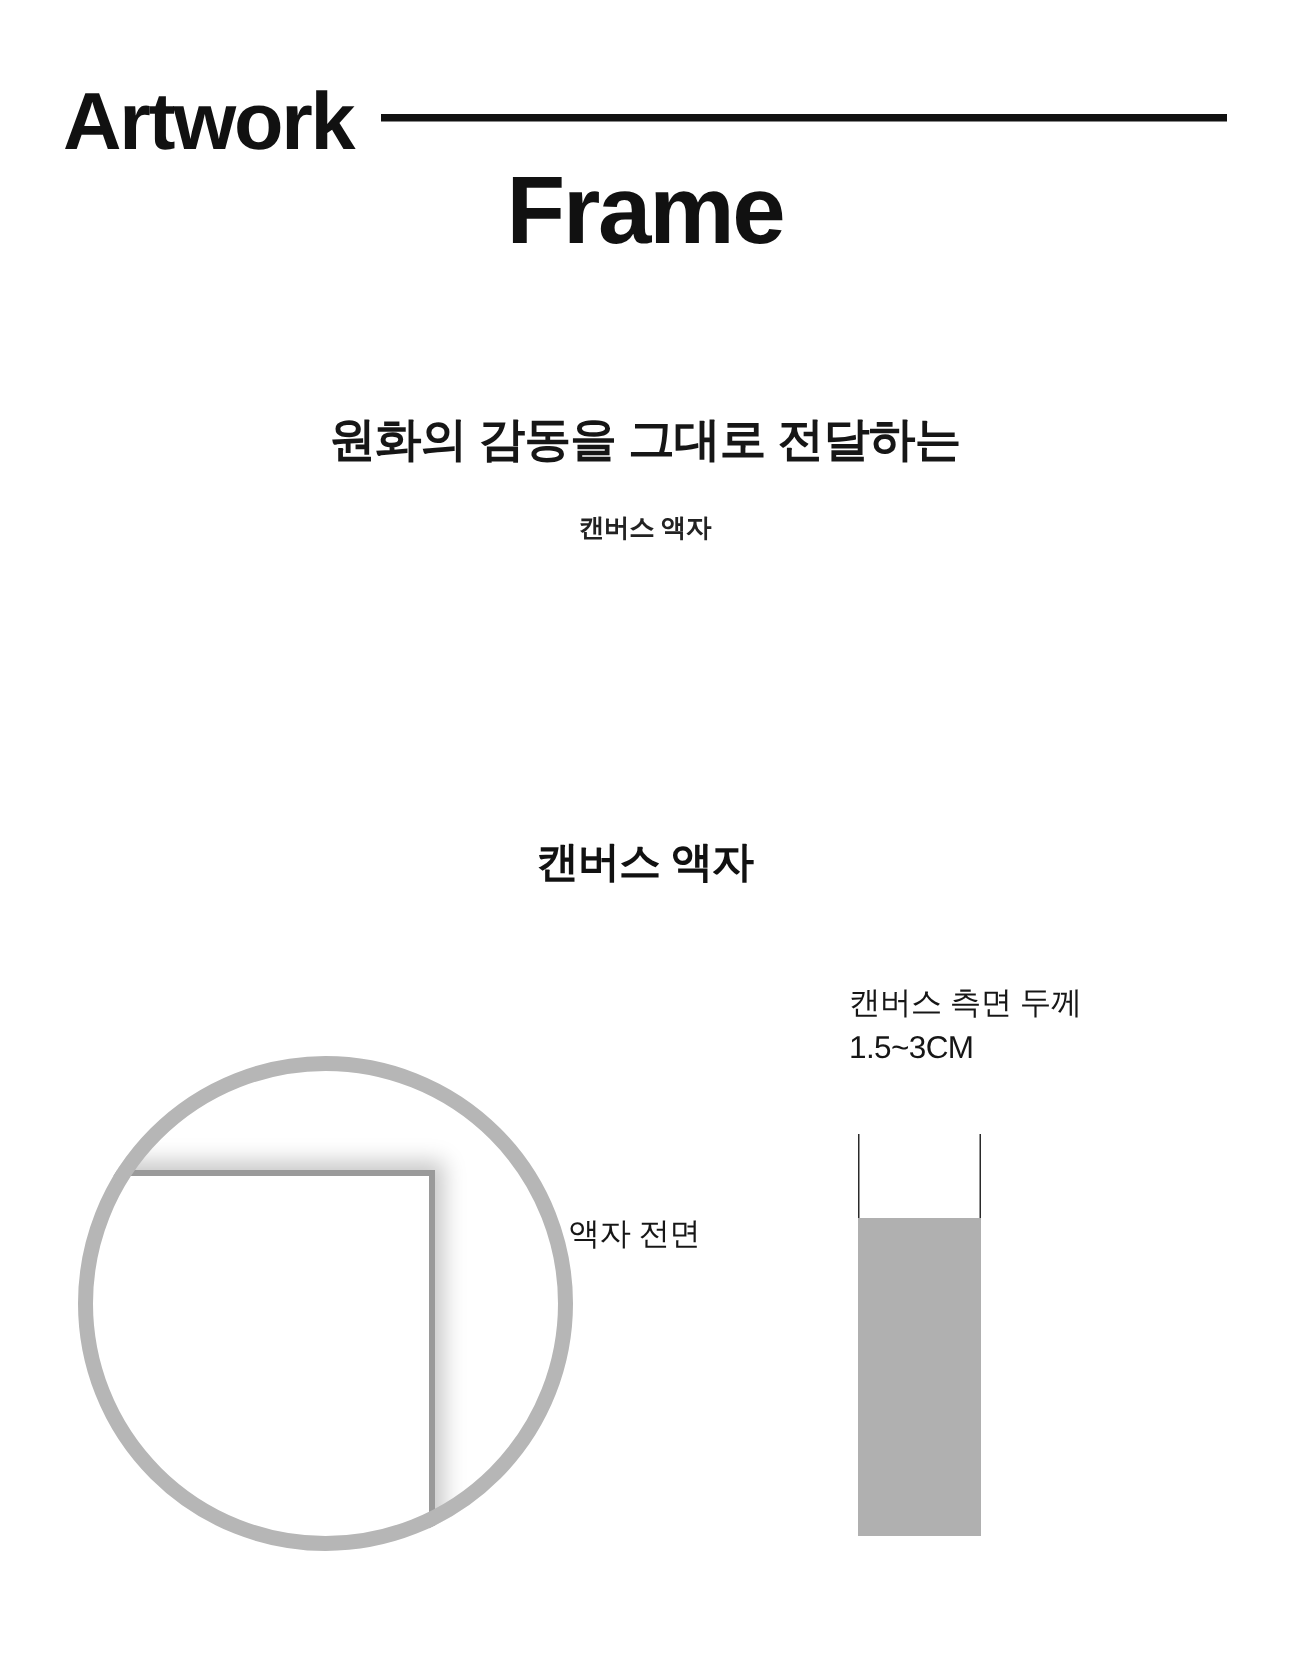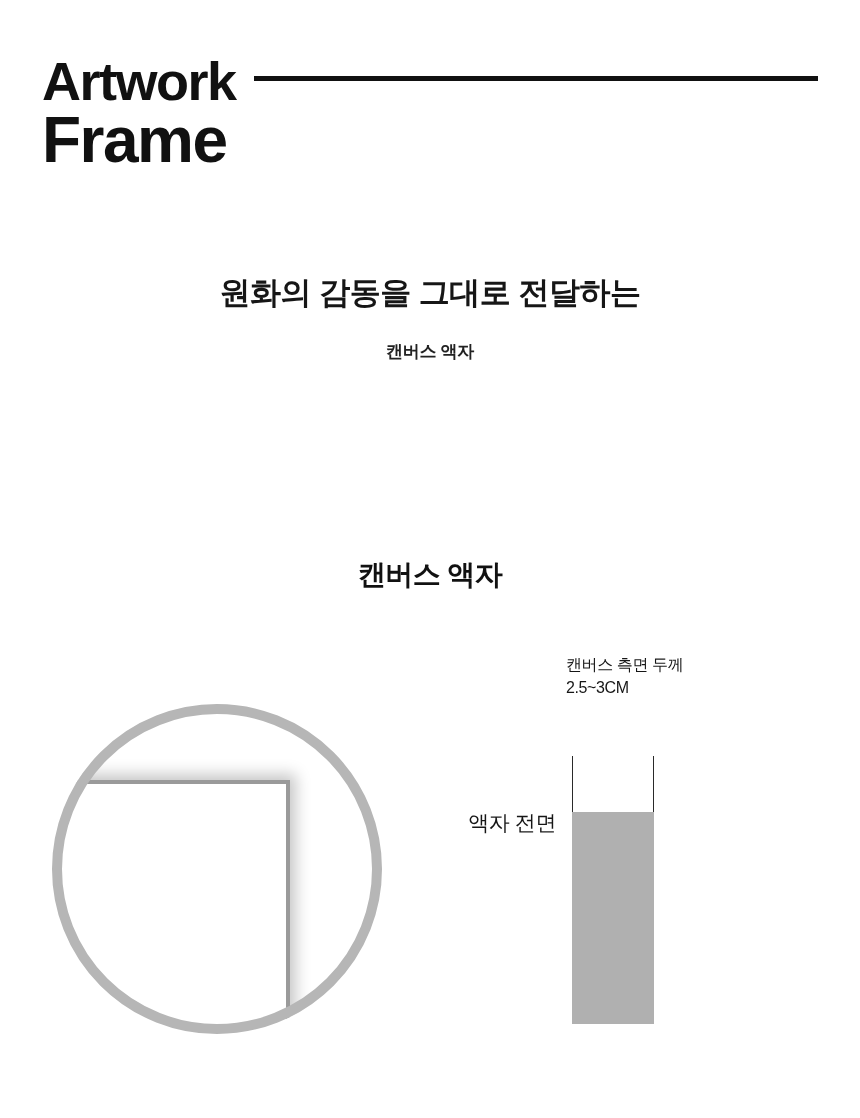--- a/index.html
+++ b/index.html
@@ -15,20 +15,21 @@
     color: #1a1a1a;
     overflow: hidden;
   }
 
   
   .header {
     position: absolute;
     left: 42px;
     top: 52px;
     width: 776px;
+    text-align: center;
   }
   .title-row {
     display: flex;
     align-items: center;
   }
   .title-main {
     font-size: 54px;
     font-weight: 700;
     letter-spacing: -1.5px;
     line-height: 1.08;
@@ -124,37 +125,37 @@
     height: 300px;
     background: #ffffff;
     border-right: 4px solid #9a9a9a;
     border-top: 4px solid #9a9a9a;
     box-shadow: 6px -6px 14px rgba(0,0,0,0.22);
     box-sizing: border-box;
   }
 
   .front-label {
     position: absolute;
-    left: 396px;
+    left: 379px;
     top: 168px;
     width: 160px;
-    text-align: right;
+    text-align: left;
     font-size: 21px;
     line-height: 1.85;
     letter-spacing: -0.4px;
     color: #161616;
   }
 
   
   .thickness-label {
     position: absolute;
     left: 566px;
     top: 18px;
     width: 270px;
-    font-size: 16px;
+    font-size: 21px;
     line-height: 1.42;
     letter-spacing: -0.4px;
     color: #161616;
   }
   .canvas-side {
     position: absolute;
     left: 572px;
     top: 176px;
     width: 82px;
     height: 212px;
@@ -203,20 +204,20 @@
     </div>
     <div class="circle-ring"></div>
   </div>
 
   <div class="front-label">
     <div>액자 전면</div>
   </div>
 
   <div class="thickness-label">
     <div>캔버스 측면 두께</div>
-    <div>2.5~3CM</div>
+    <div>1.5~3CM</div>
   </div>
 
   <div class="tick-left"></div>
   <div class="tick-right"></div>
   <div class="canvas-side"></div>
 
 </div>
 
 </body></html>

